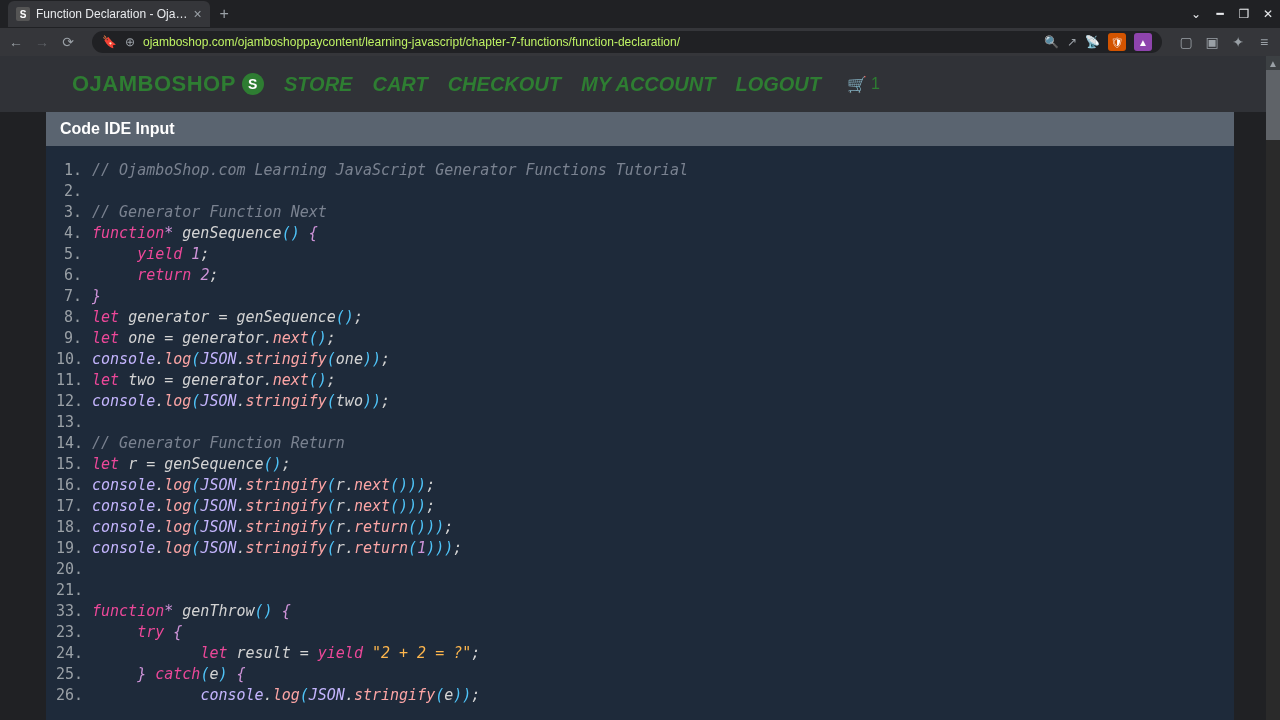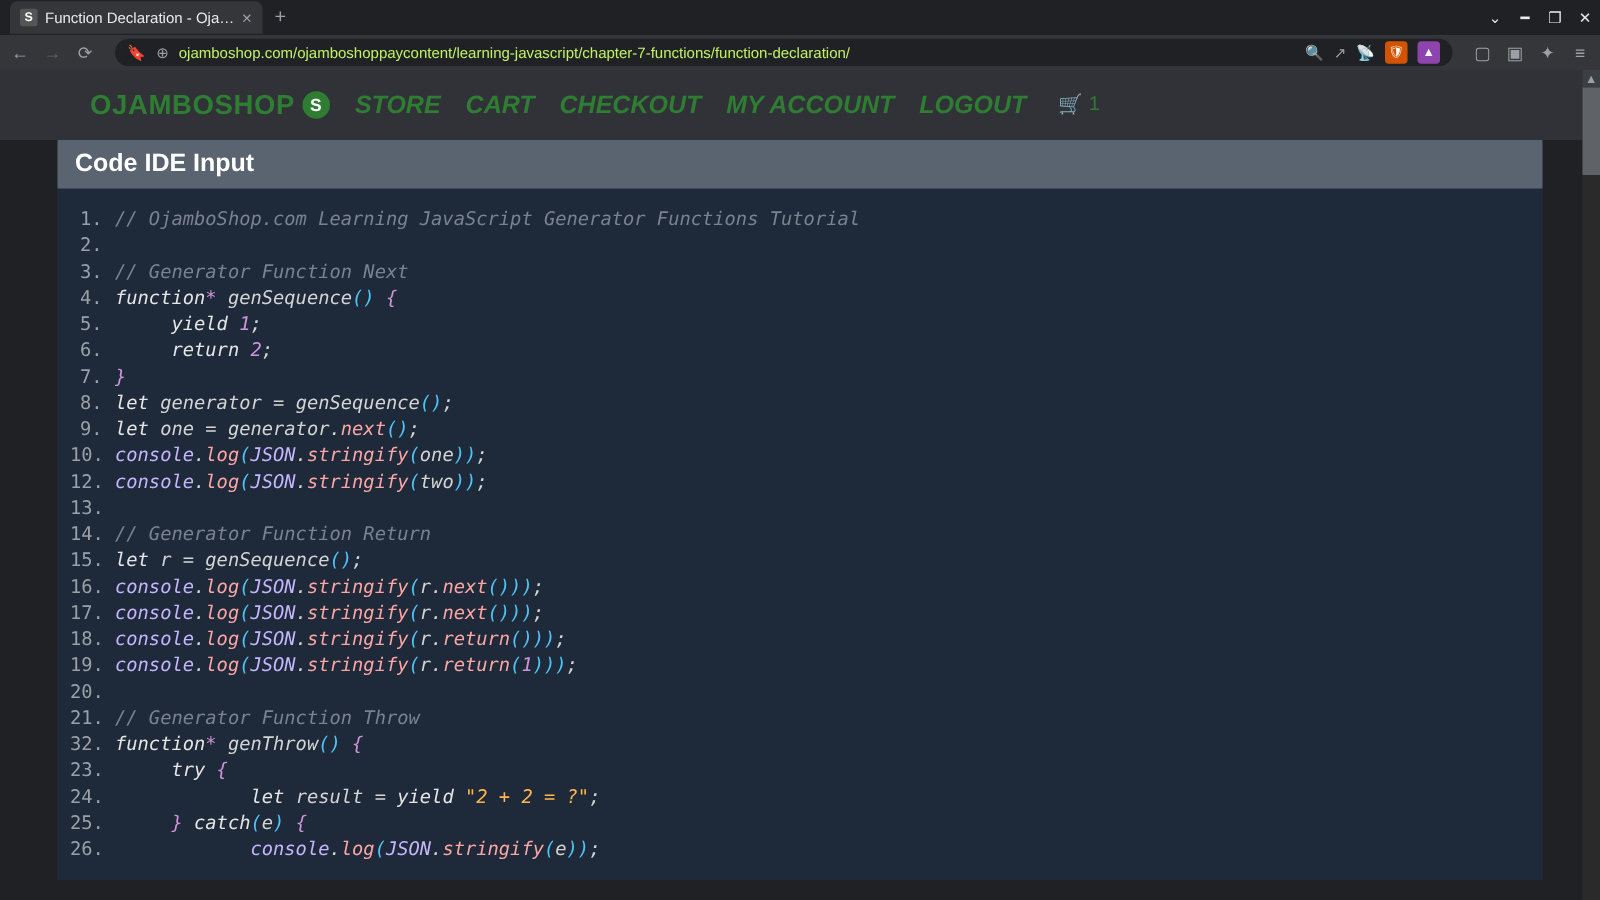--- a/index.html
+++ b/index.html
@@ -26,27 +26,27 @@
 .scroll-up { position: absolute; right: 0; top: 0; width: 14px; height: 14px; background: #3c4043; color: #9aa0a6; font-size: 10px; display: flex; align-items: center; justify-content: center; }
 
 .page { padding: 0 46px 0 46px; }
 .header { height: 56px; display: flex; align-items: center; gap: 20px; background: #303237; }
 .logo { color: #2e7d32; font-weight: 800; font-size: 22px; letter-spacing: 0.5px; display: flex; align-items: center; gap: 6px; margin-left: 26px; }
 .logo-badge { width: 22px; height: 22px; background: #2e7d32; color: #fff; border-radius: 50%; display: flex; align-items: center; justify-content: center; font-weight: bold; font-size: 14px; }
 .nav-link { color: #2e7d32; font-weight: 700; font-size: 20px; cursor: pointer; font-style: italic; }
 .cart-icon { display: flex; align-items: center; gap: 4px; color: #2e7d32; margin-left: 6px; }
 
 .code-panel { background: #1e2a3a; border-radius: 0; margin-top: 0; }
-.panel-header { background: #5a6470; padding: 8px 14px; font-size: 20px; font-weight: 600; color: #fff; }
+.panel-header { background: #5a6470; padding: 8px 14px; font-size: 16px; font-weight: 600; color: #fff; }
 .code-area { background: #1e2a3a; padding: 14px 10px; font-family: "Consolas", "Monaco", monospace; font-size: 15px; line-height: 21px; font-style: italic; }
 .code-line { display: flex; }
 .ln { color: #9aa0a6; width: 36px; text-align: right; padding-right: 10px; font-style: normal; user-select: none; }
 .code { white-space: pre; color: #d4d4d4; }
 .c-comment { color: #7a8290; text-align: right; }
-.c-kw { color: #e5e5e5; }
+.c-kw { color: #ec4899; }
 .c-kw2 { color: #ce93d8; }
 .c-fn { color: #d4d4d4; }
 .c-var { color: #d4d4d4; }
 .c-num { color: #ce93d8; }
 .c-str { color: #ffb74d; }
 .c-paren { color: #4fc3f7; }
 .c-brace { color: #ce93d8; }
 .c-obj { color: #c4b5fd; }
 .c-dot { color: #d4d4d4; }
 .c-method { color: #fca5a5; }
@@ -147,20 +147,24 @@
           </div>
           <div class="code-line">
             <span class="ln">9.</span>
             <span class="code"><span class="c-kw">let</span><span> </span><span class="c-var">one</span><span> = </span><span class="c-var">generator</span><span class="c-dot">.</span><span class="c-method">next</span><span class="c-paren">()</span><span>;</span></span>
           </div>
           <div class="code-line">
             <span class="ln">10.</span>
             <span class="code"><span class="c-obj">console</span><span class="c-dot">.</span><span class="c-method">log</span><span class="c-paren">(</span><span class="c-obj">JSON</span><span class="c-dot">.</span><span class="c-method">stringify</span><span class="c-paren">(</span><span class="c-var">one</span><span class="c-paren">))</span><span>;</span></span>
           </div>
           <div class="code-line">
+            <span class="ln">11.</span>
+            <span class="code"><span class="c-kw">let</span><span> </span><span class="c-var">two</span><span> = </span><span class="c-var">generator</span><span class="c-dot">.</span><span class="c-method">next</span><span class="c-paren">()</span><span>;</span></span>
+          </div>
+          <div class="code-line">
             <span class="ln">12.</span>
             <span class="code"><span class="c-obj">console</span><span class="c-dot">.</span><span class="c-method">log</span><span class="c-paren">(</span><span class="c-obj">JSON</span><span class="c-dot">.</span><span class="c-method">stringify</span><span class="c-paren">(</span><span class="c-var">two</span><span class="c-paren">))</span><span>;</span></span>
           </div>
           <div class="code-line">
             <span class="ln">13.</span>
             <span class="code"></span>
           </div>
           <div class="code-line">
             <span class="ln">14.</span>
             <span class="code"><span class="c-comment">// Generator Function Return</span></span>
@@ -184,24 +188,23 @@
           <div class="code-line">
             <span class="ln">19.</span>
             <span class="code"><span class="c-obj">console</span><span class="c-dot">.</span><span class="c-method">log</span><span class="c-paren">(</span><span class="c-obj">JSON</span><span class="c-dot">.</span><span class="c-method">stringify</span><span class="c-paren">(</span><span class="c-var">r</span><span class="c-dot">.</span><span class="c-method">return</span><span class="c-paren">(</span><span class="c-num">1</span><span class="c-paren">)))</span><span>;</span></span>
           </div>
           <div class="code-line">
             <span class="ln">20.</span>
             <span class="code"></span>
           </div>
           <div class="code-line">
             <span class="ln">21.</span>
-            <span class="code"><span class="c-comment">// Generator Function Throw</span></span>
-          </div>
-          <div class="code-line">
-            <span class="ln">32.</span>
+          </div>
+          <div class="code-line">
+            <span class="ln">33.</span>
             <span class="code"><span class="c-kw">function</span><span class="c-kw2">*</span><span> </span><span class="c-fn">genThrow</span><span class="c-paren">()</span><span> </span><span class="c-brace">{</span></span>
           </div>
           <div class="code-line">
             <span class="ln">23.</span>
             <span class="code"><span>     </span><span class="c-kw">try</span><span> </span><span class="c-brace">{</span></span>
           </div>
           <div class="code-line">
             <span class="ln">24.</span>
             <span class="code"><span>            </span><span class="c-kw">let</span><span> </span><span class="c-var">result</span><span> = </span><span class="c-kw">yield</span><span> </span><span class="c-str">"2 + 2 = ?"</span><span>;</span></span>
           </div>

